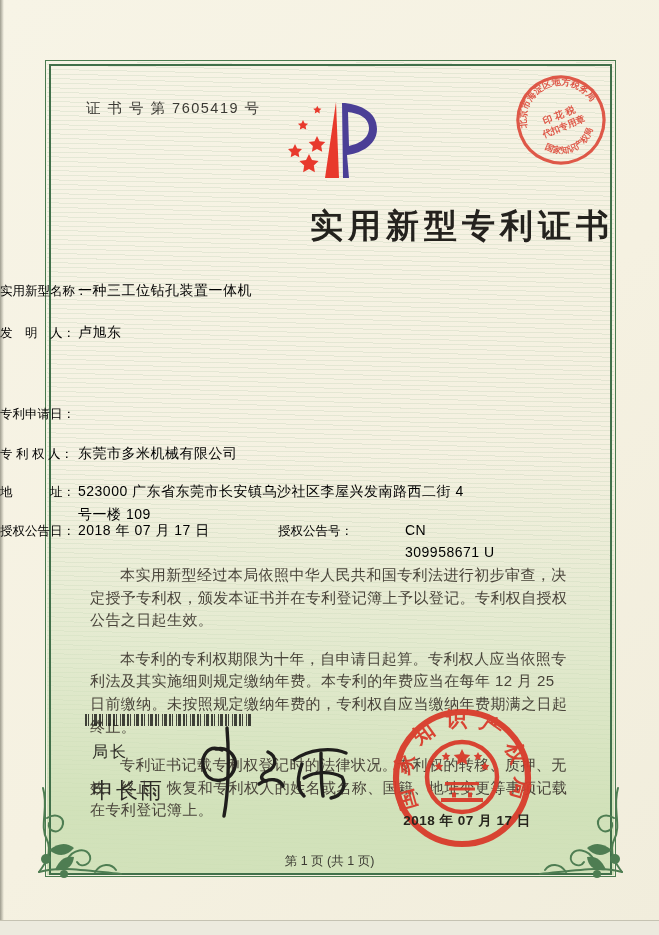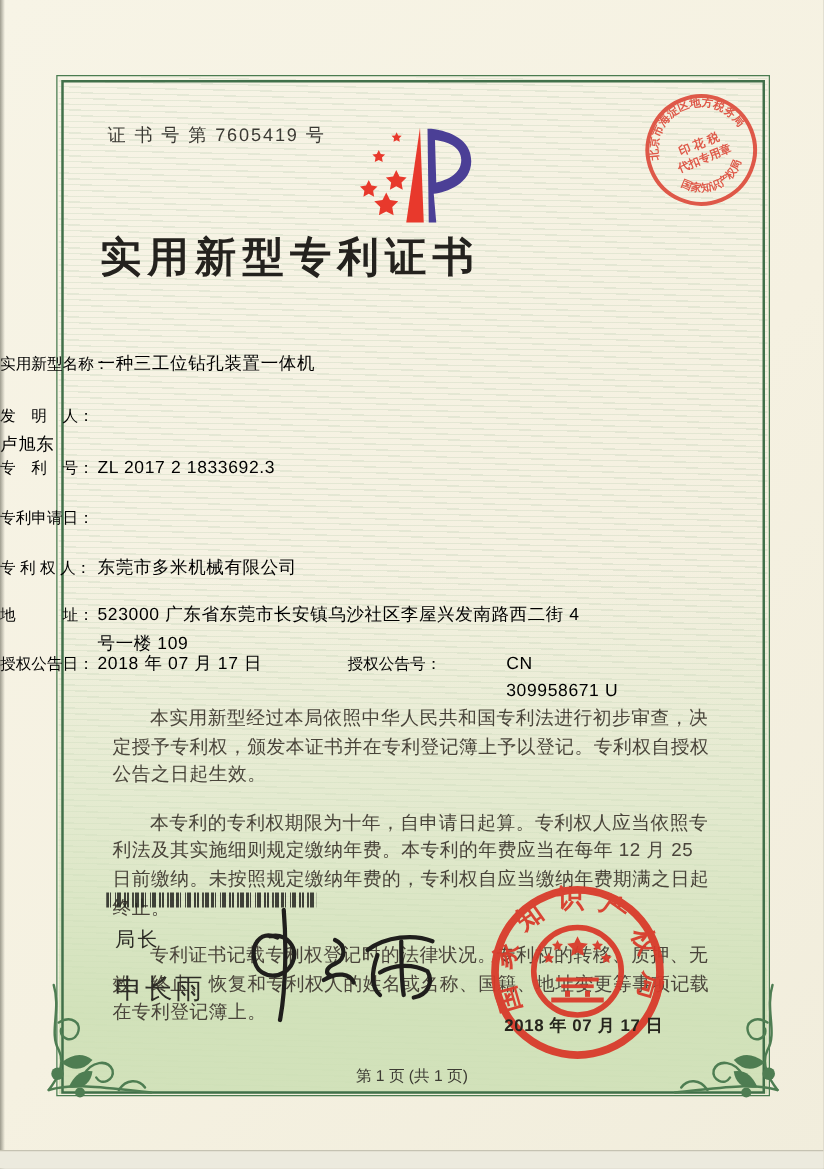--- a/index.html
+++ b/index.html
@@ -14,26 +14,26 @@
   .pattern{position:absolute;left:47px;top:62px;width:567px;height:813px;z-index:1;
     background:
       linear-gradient(to bottom, rgba(231,238,216,0) 48%, rgba(213,228,192,.55) 72%, rgba(206,224,182,.9) 92%),
       repeating-linear-gradient(1.2deg, rgba(134,173,134,.16) 0 1px, rgba(0,0,0,0) 1px 4.6px);}
   .frame-outer{position:absolute;left:45px;top:60px;width:569px;height:815px;
     border:1px solid #4a7c50;z-index:2;}
   .frame-inner{position:absolute;left:49px;top:64px;width:559px;height:807px;
     border:2px solid #41704a;z-index:2;}
   .abs{position:absolute;z-index:3;}
   .cert-no{left:86px;top:99px;font-size:14.5px;letter-spacing:1.5px;color:#3b3a34;}
-  .title{left:45px;top:184px;width:569px;text-align:left;font-size:33px;font-weight:bold;
-    letter-spacing:5px;color:#24221e;margin-left:35px;}
+  .title{left:45px;top:204px;width:569px;text-align:right;font-size:33px;font-weight:bold;
+    letter-spacing:5px;color:#24221e;}
   .frow{display:flex;position:absolute;width:502px;line-height:22px;}
   .flabel{width:78px;flex:none;font-size:12.5px;white-space:pre;letter-spacing:0;padding-top:1px;}
   .fvalue{flex:1;font-size:14px;letter-spacing:.5px;}
-  .r1{top:279px;}.r2{top:321px;flex-direction:column;}.r3{top:362px;}.r4{top:402px;}.r5{top:442px;}
+  .r1{top:279px;}.r2{top:321px;}.r3{top:362px;}.r4{top:402px;}.r5{top:442px;}
   .r6{top:480px;}.r6 .fvalue{max-width:392px;line-height:23px;}
   .r7{top:519px;}
   .grant-no-pair{position:absolute;left:278px;top:0;display:flex;gap:48px;}
   .grant-no-pair .flabel{width:auto;margin-right:4px;}
   .paras{left:74px;top:548px;width:514px;font-size:15px;line-height:22.6px;
     color:#49443a;letter-spacing:.4px;}
   .paras p{margin:16px;text-indent:2em;}
   .barcode{left:85px;top:714px;width:168px;height:12px;opacity:.85;
     background-image:repeating-linear-gradient(90deg,#23231f 0 2px,transparent 2px 3px,
       #23231f 3px 4px,transparent 4px 7px,#2c2c26 7px 8px,transparent 8px 9px,
@@ -94,24 +94,20 @@
   <div class="abs title">实用新型专利证书</div>
 
   <div class="abs frow r1">
     <span class="flabel">实用新型名称：</span>
     <span class="fvalue">一种三工位钻孔装置一体机</span>
   </div>
   <div class="abs frow r2">
     <span class="flabel">发　明　人：</span>
     <span class="fvalue">卢旭东</span>
   </div>
-  <div class="abs frow r3">
-    <span class="flabel">专　利　号：</span>
-    <span class="fvalue">ZL 2017 2 1833692.3</span>
-  </div>
   <div class="abs frow r4">
     <span class="flabel">专利申请日：</span>
   </div>
   <div class="abs frow r5">
     <span class="flabel">专 利 权 人：</span>
     <span class="fvalue">东莞市多米机械有限公司</span>
   </div>
   <div class="abs frow r6">
     <span class="flabel">地　　　址：</span>
     <span class="fvalue">523000 广东省东莞市长安镇乌沙社区李屋兴发南路西二街 4 号一楼 109</span>

